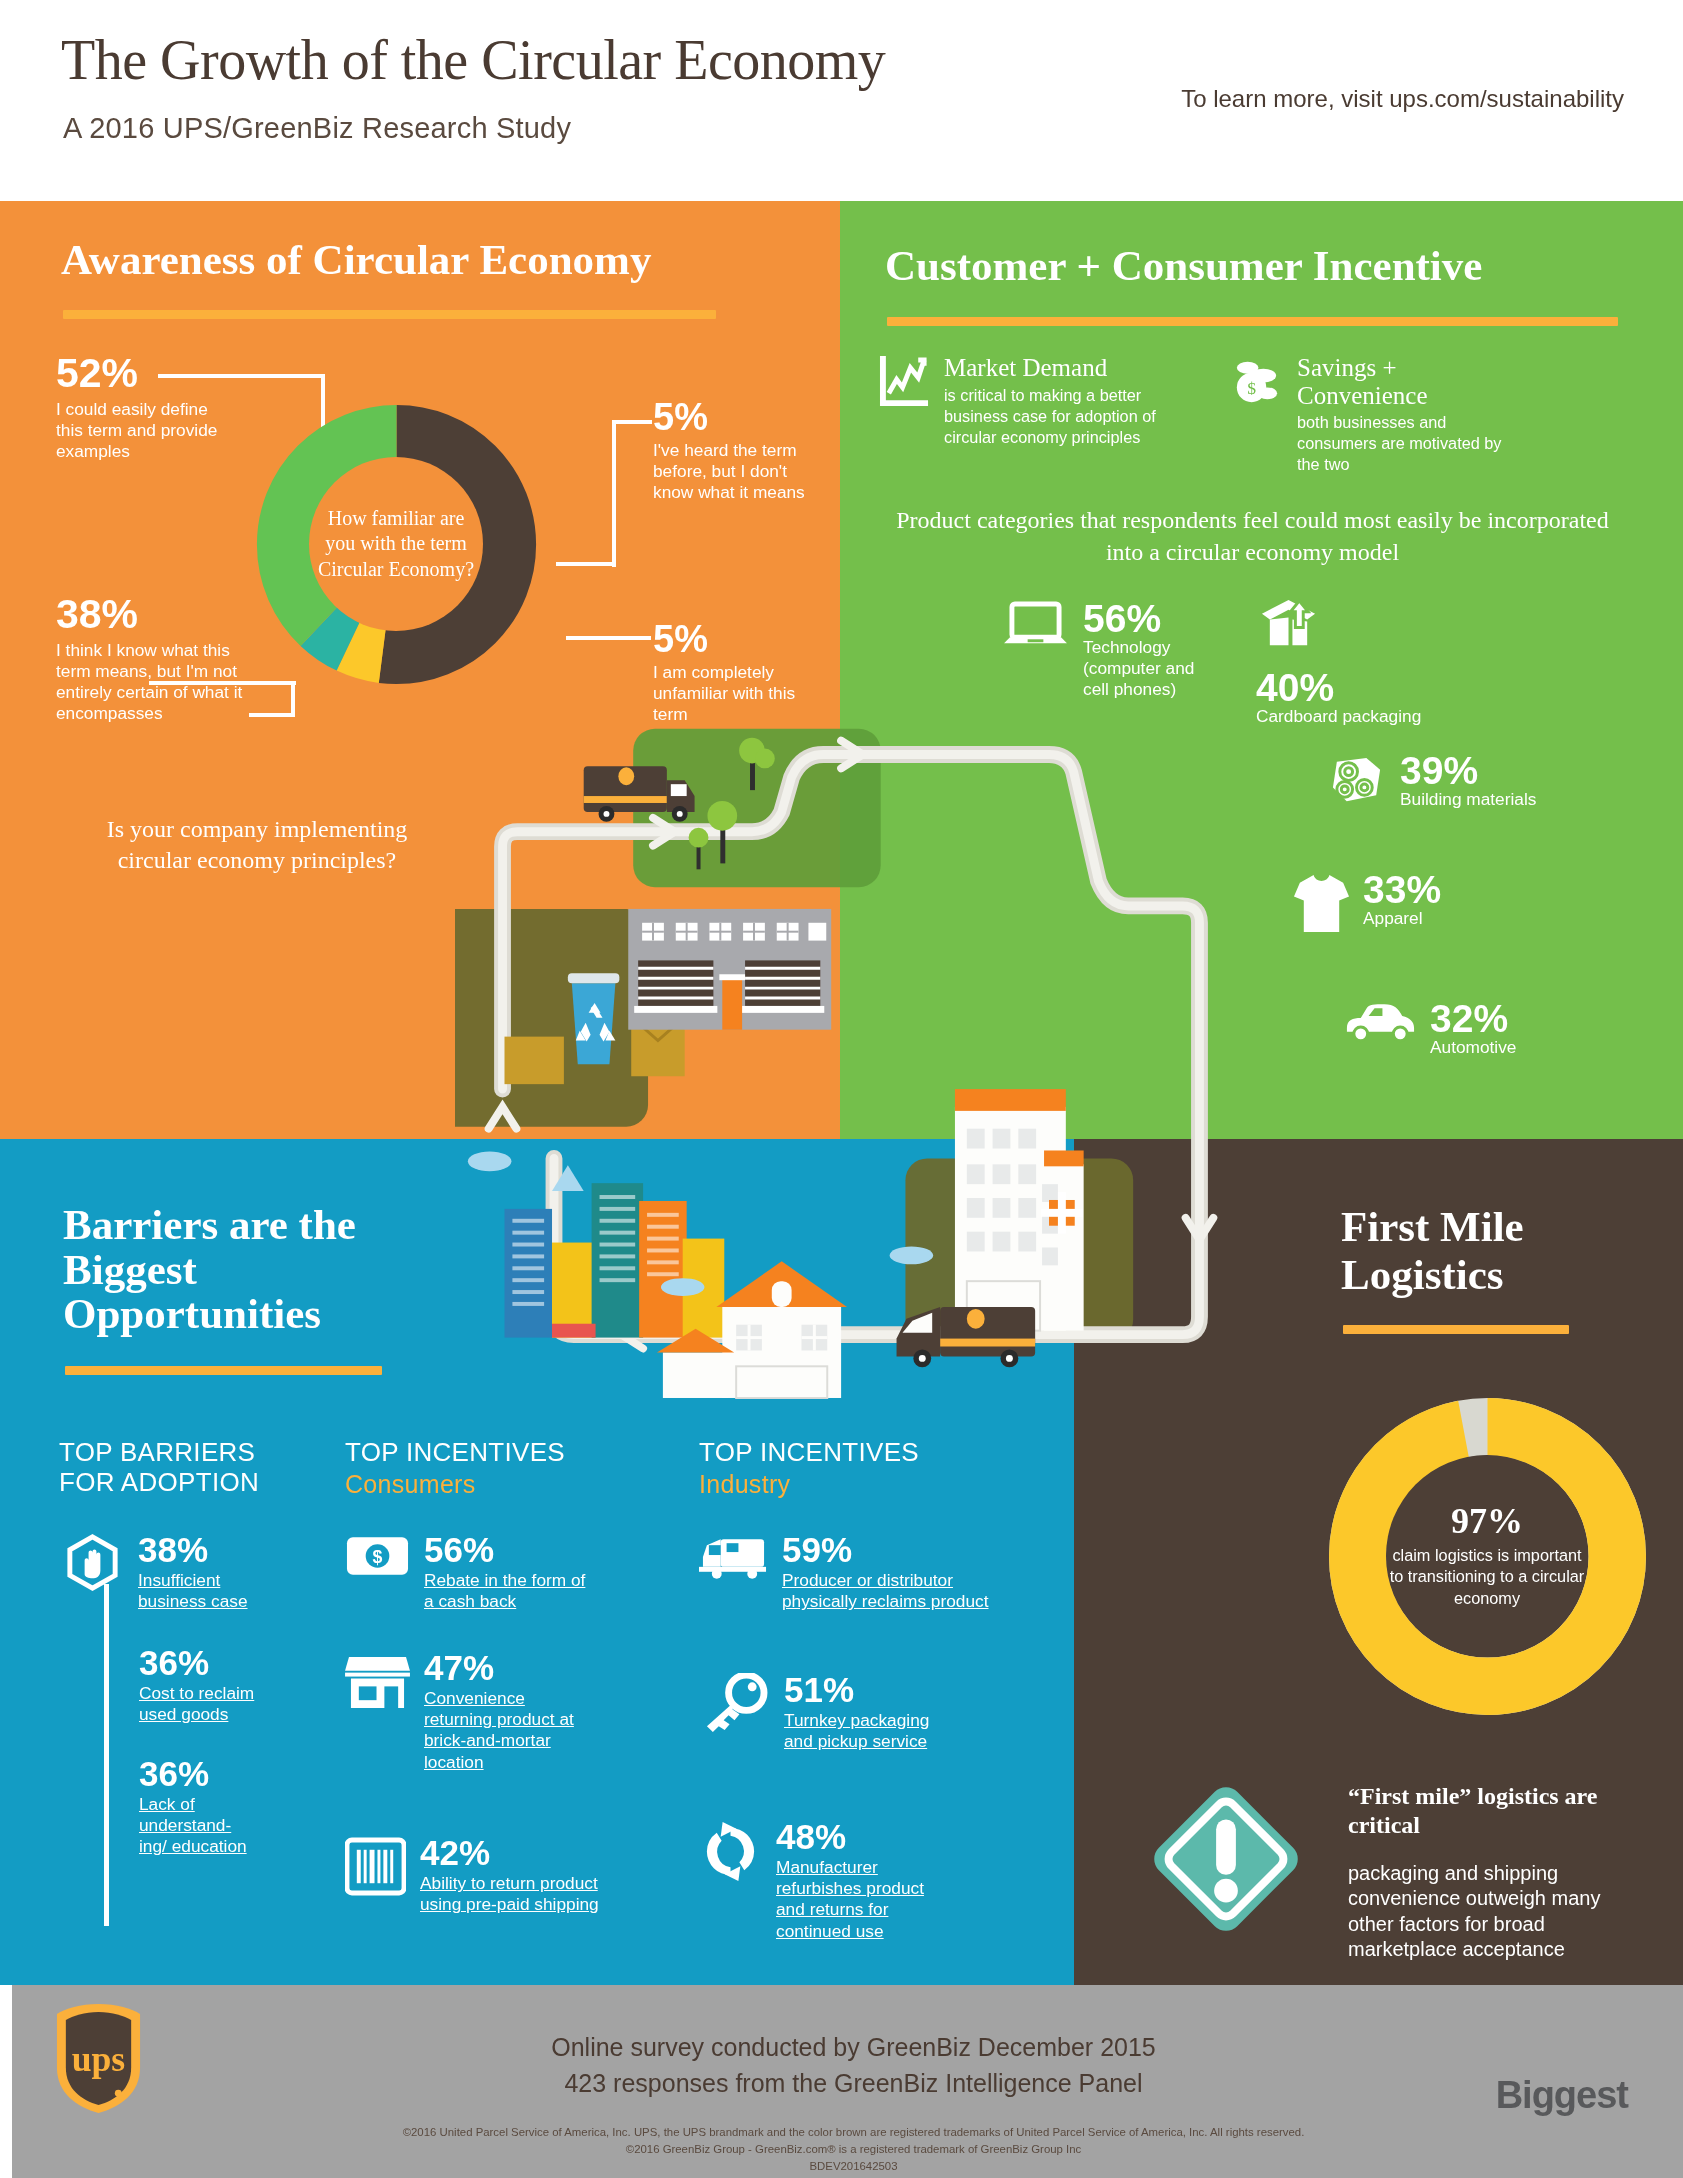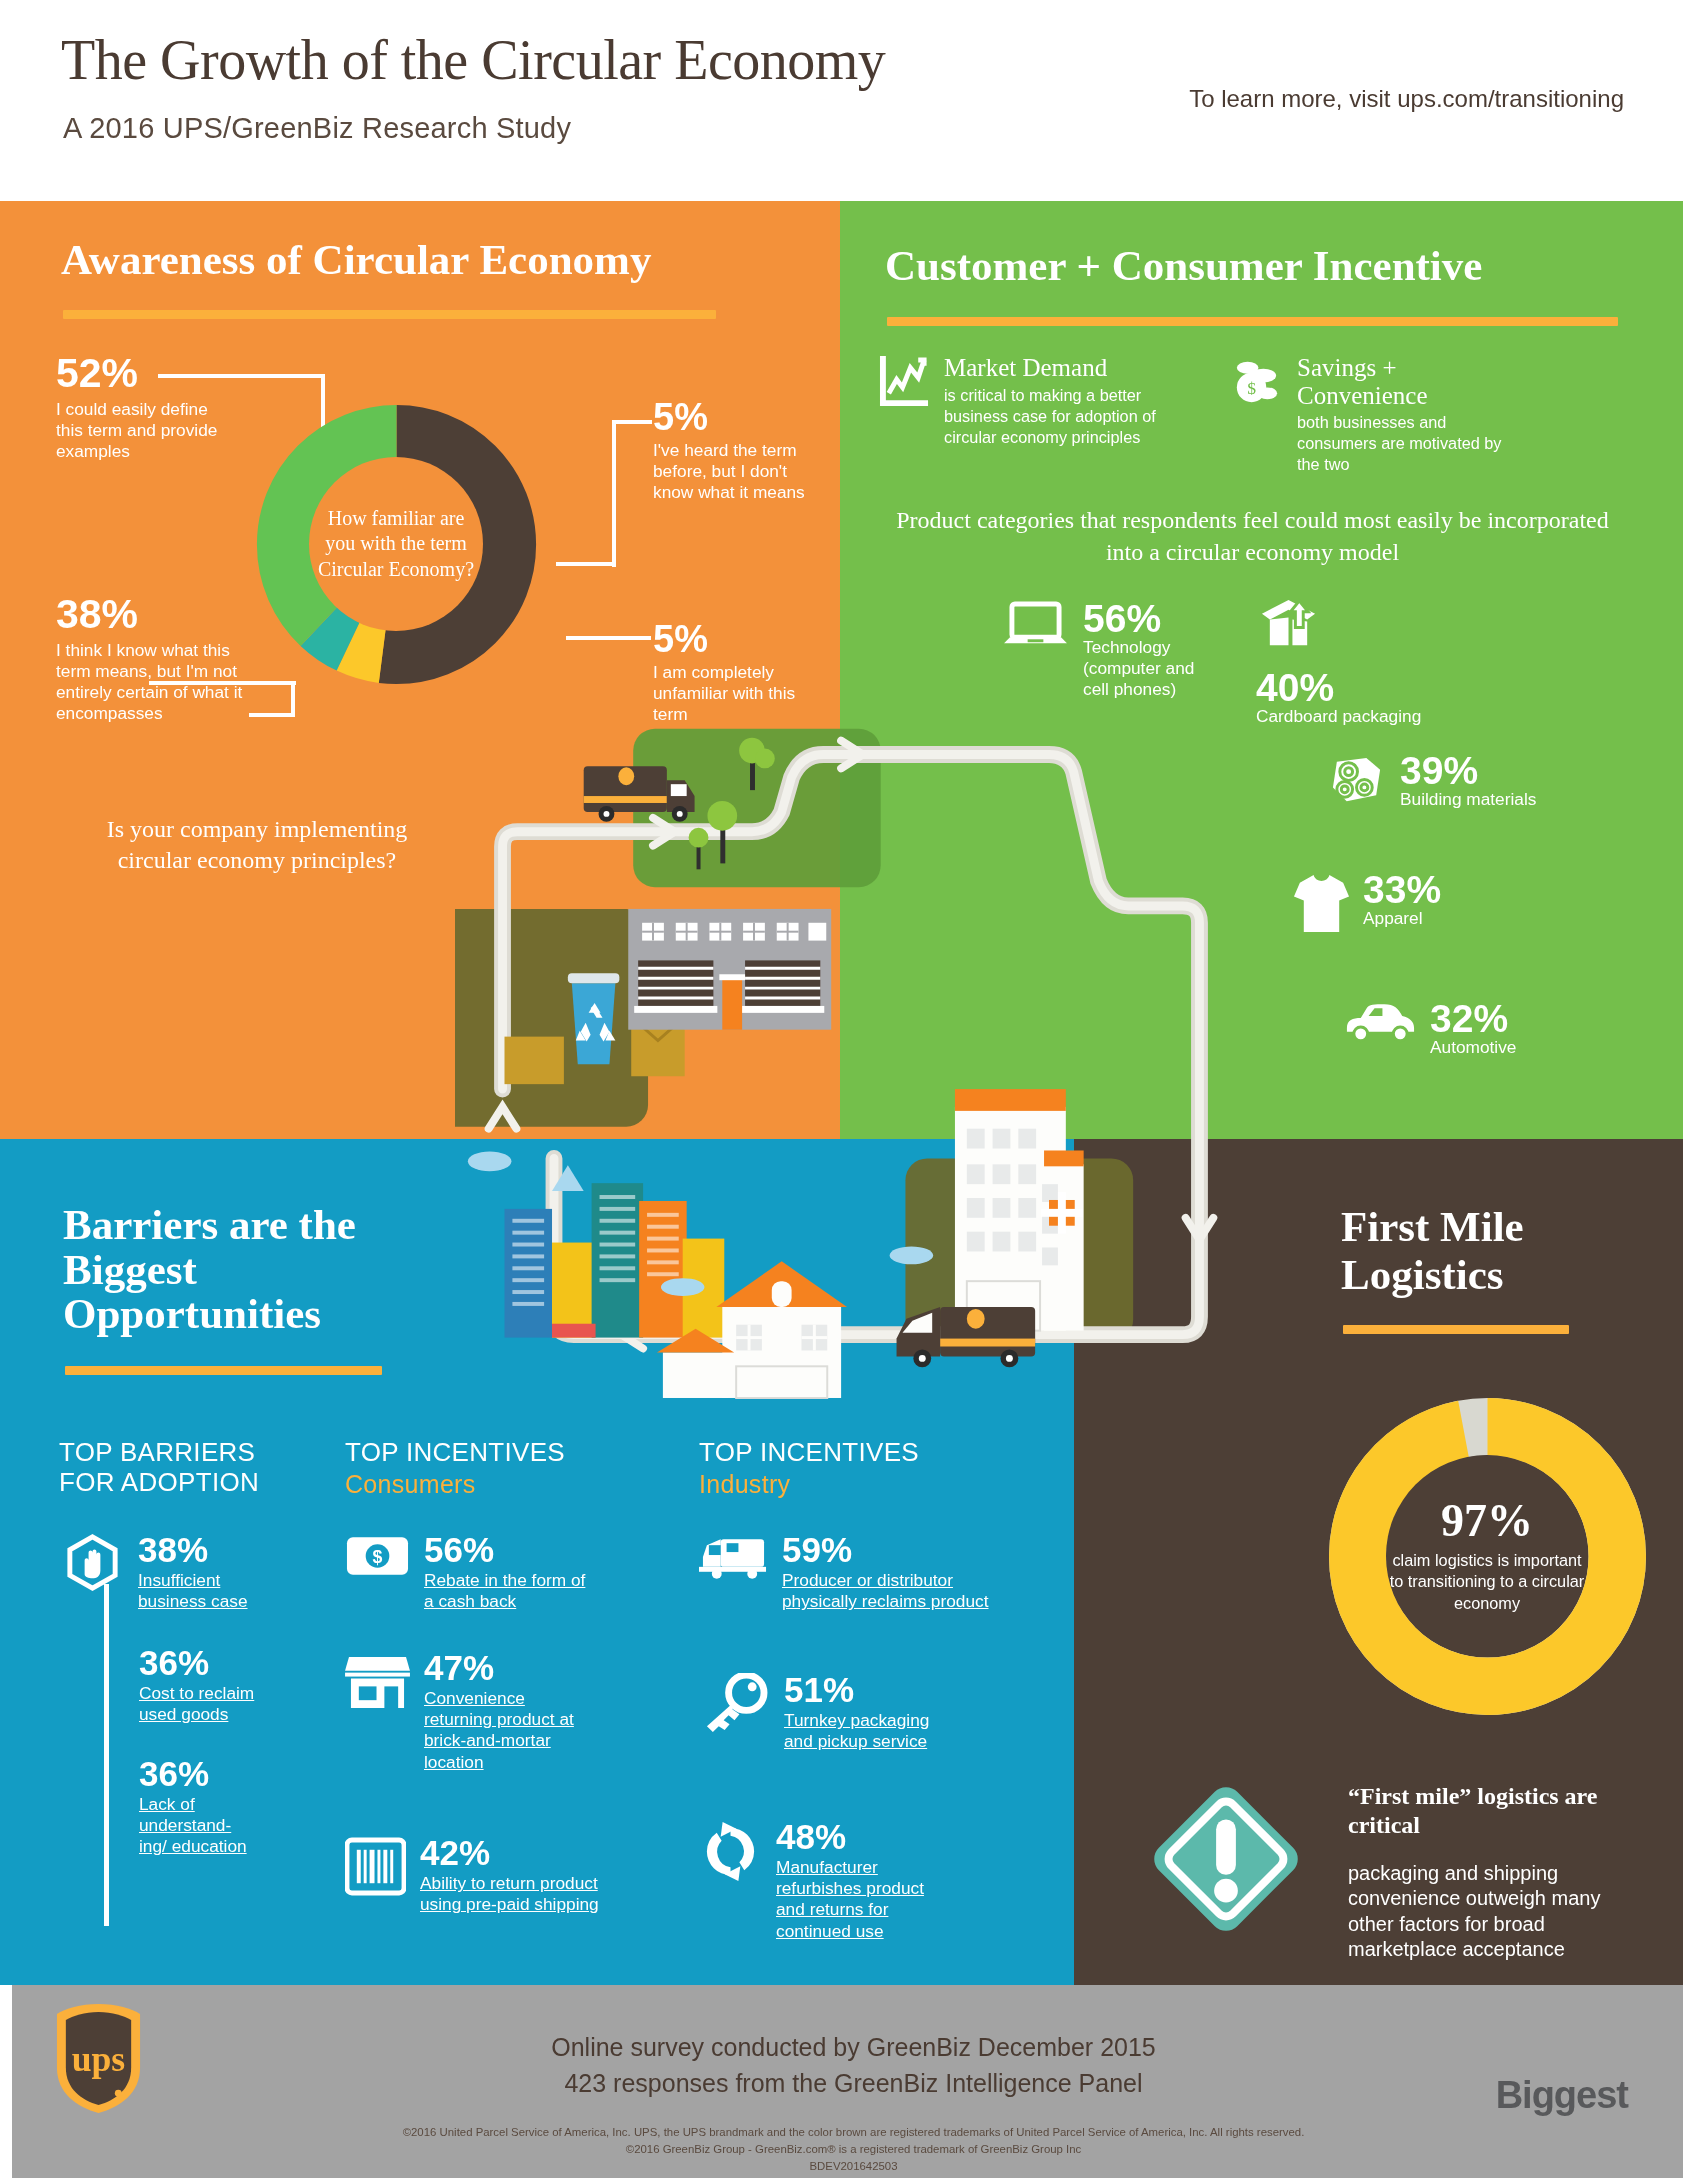--- a/index.html
+++ b/index.html
@@ -140,21 +140,21 @@
   
   #brown-title { position:absolute; left: 1341px; top: 1203px; font-size: 43px; line-height: 1.12; }
   #brown-rule  { position:absolute; left: 1343px; top: 1325px; width: 226px; }
 
   .donut2-wrap { position:absolute; left: 1329px; top: 1398px; width: 317px; height: 317px; }
   .donut2-center {
     position:absolute; left: 57px; top: 57px; width: 202px; height: 202px;
     border-radius: 50%; background:#4d3f36;
     display:flex; flex-direction:column; align-items:center; justify-content:center; text-align:center;
   }
-  .donut2-center .big { font-family:"Liberation Serif", serif; font-weight:bold; color:#fff; font-size: 46px; line-height: 1; }
+  .donut2-center .big { font-family:"Liberation Serif", serif; font-weight:bold; color:#fff; font-size: 36px; line-height: 1; }
   .donut2-center .sml { font-family:"Liberation Sans",sans-serif; color:#fff; font-size: 16.3px; line-height: 1.3; margin-top: 6px; }
 
   .critical-block { position:absolute; left: 1348px; top: 1782px; width: 287px; }
   .critical-block .ttl { font-family:"Liberation Serif",serif; font-weight:bold; color:#fff; font-size: 24px; line-height: 1.2; }
   .critical-block .bdy { font-family:"Liberation Sans",sans-serif; color:#fff; font-size: 20px; line-height: 1.28; margin-top: 21px; }
   .warn-icon { position:absolute; left: 1137px; top: 1770px; }
 
   
   .footer { position:absolute; left: 12px; top: 1985px; width: 1683px; height: 193px; background:#a3a3a3; }
   .foot-main {
@@ -176,21 +176,21 @@
   .illus { position:absolute; left: 455px; top: 693px; width: 792px; height: 713px; pointer-events:none; }
 </style>
 </head>
 <body>
 
 <div class="page">
 
   <div class="header">
     <div class="h-title">The Growth of the Circular Economy</div>
     <div class="h-sub">A 2016 UPS/GreenBiz Research Study</div>
-    <div class="h-link">To learn more, visit ups.com/transitioning</div>
+    <div class="h-link">To learn more, visit ups.com/sustainability</div>
   </div>
 
   <div class="q q-orange"></div>
   <div class="q q-green"></div>
   <div class="q q-blue"></div>
   <div class="q q-brown"></div>
 
   <div class="sec-title" id="orange-title">Awareness of Circular Economy</div>
   <div class="rule" id="orange-rule"></div>
 

